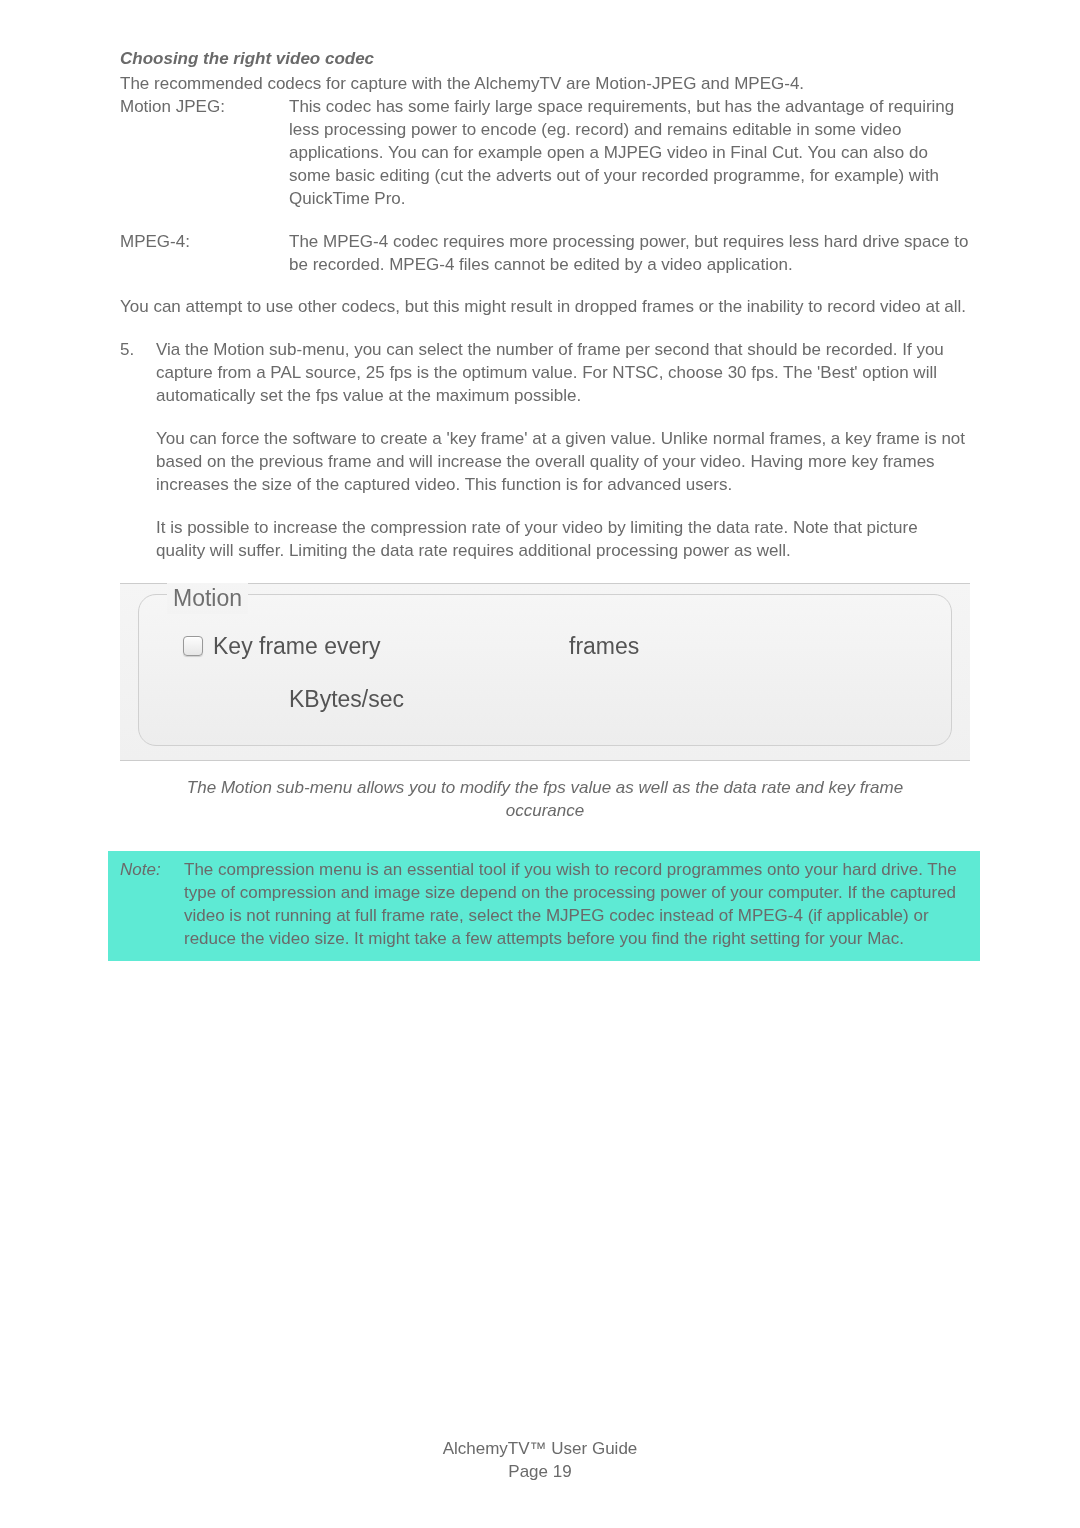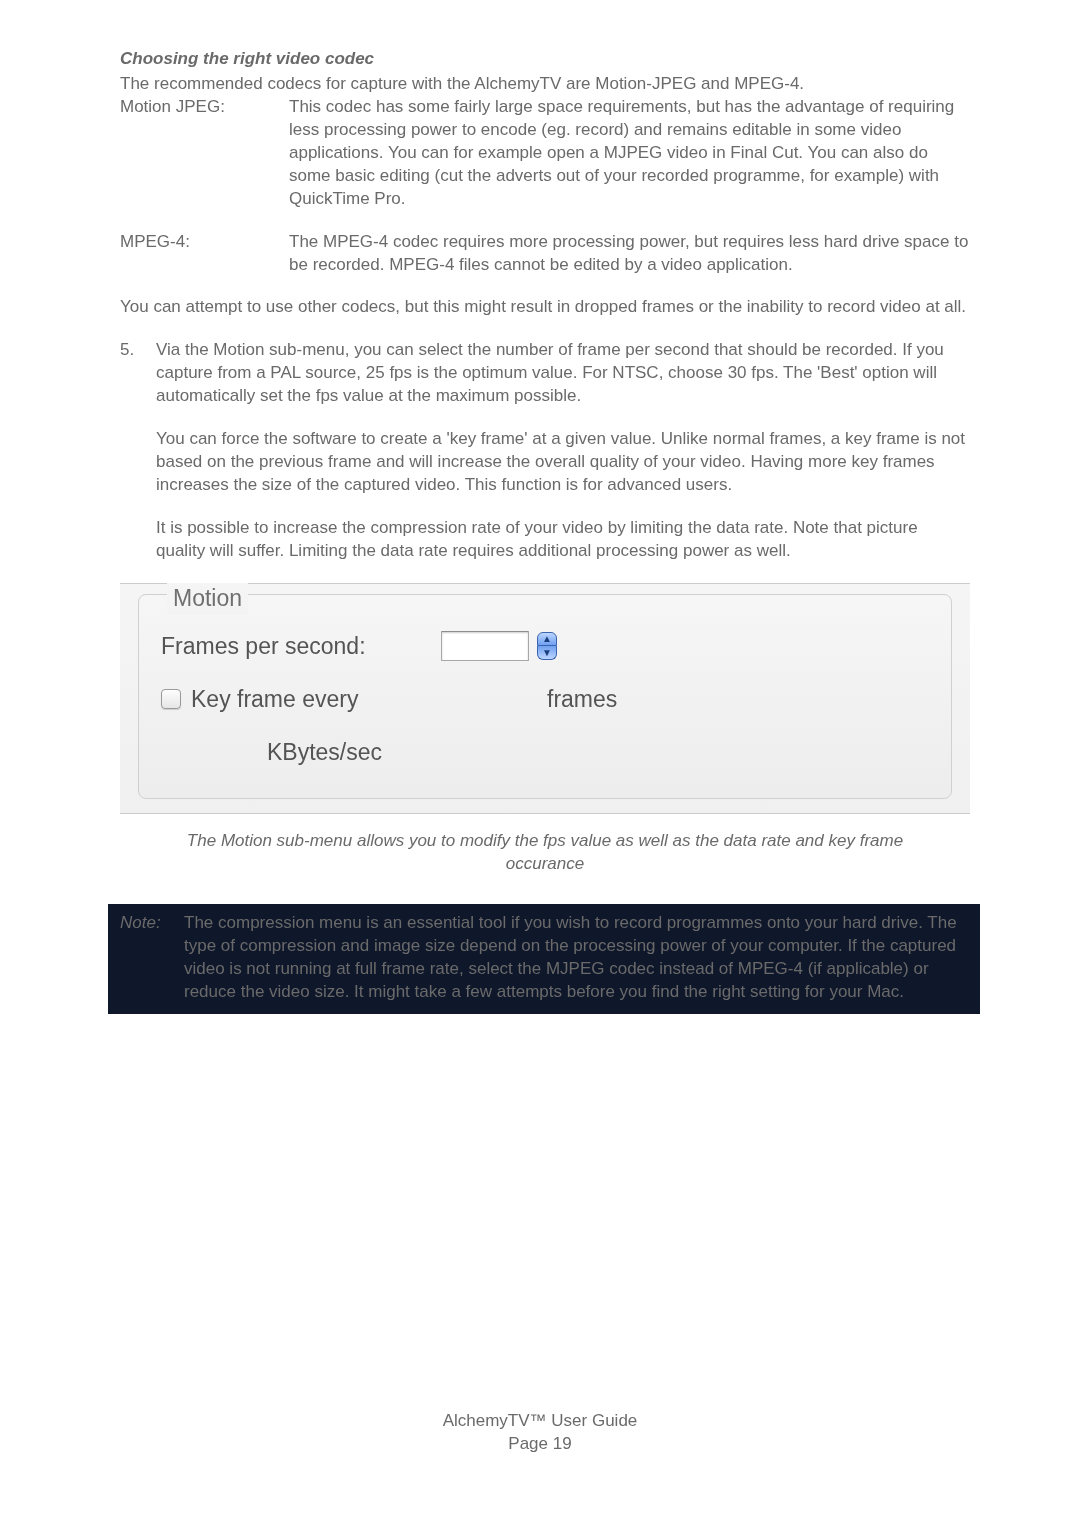--- a/index.html
+++ b/index.html
@@ -28,22 +28,22 @@
   .motion-wrap {
     margin: 8px 0 16px 0;
     background: linear-gradient(#f5f5f5, #f0f0f0);
     border-top: 1px solid #ccc;
     border-bottom: 1px solid #ccc;
     padding: 10px 18px 14px 18px;
   }
   .motion-inner {
     background: linear-gradient(#f6f6f6, #ededed);
     border: 1px solid #d0d0d0;
-    border-radius: 8px;
-    padding: 24px 28px 26px 18px;
+    border-radius: 18px;
+    padding: 24px 28px 26px 40px;
     position: relative;
   }
   .motion-title {
     position: absolute;
     top: -12px;
     left: 28px;
     padding: 0 6px;
     font-family: "Lucida Grande", Helvetica, Arial, sans-serif;
     font-size: 23px;
     color: #6f6f6f;
@@ -103,32 +103,32 @@
     box-shadow: inset 0 1px 0 #fff, 0 1px 1px rgba(0,0,0,0.15);
     flex: 0 0 20px;
   }
   .unit-label { margin-left: 18px; }
   .caption {
     font-style: italic;
     text-align: center;
     margin: 4px 50px 28px 50px;
   }
   .note-box {
-    background: #0f172a;
+    background: #5eead4;
     padding: 8px 12px 10px 12px;
     display: flex;
     margin-left: -12px;
     margin-right: -10px;
   }
   .note-label { font-style: italic; flex: 0 0 64px; }
   .note-body { flex: 1; }
   .footer {
     position: absolute;
     left: 0; right: 0;
-    bottom: 72px;
+    bottom: 44px;
     text-align: center;
     font-size: 17px;
     color: #6a6a6a;
   }
 </style>
 </head>
 <body>
 
 <div class="subheading italic">Choosing the right video codec</div>
 <div class="intro">The recommended codecs for capture with the AlchemyTV are Motion-JPEG and MPEG-4.</div>
@@ -150,30 +150,20 @@
   <div class="list-body">Via the Motion sub-menu, you can select the number of frame per second that should be recorded. If you capture from a PAL source, 25 fps is the optimum value. For NTSC, choose 30 fps. The 'Best' option will automatically set the fps value at the maximum possible.</div>
 </div>
 <div style="height:20px"></div>
 <div class="indent-block">You can force the software to create a 'key frame' at a given value. Unlike normal frames, a key frame is not based on the previous frame and will increase the overall quality of your video. Having more key frames increases the size of the captured video. This function is for advanced users.</div>
 <div class="indent-block">It is possible to increase the compression rate of your video by limiting the data rate. Note that picture quality will suffer. Limiting the data  rate requires additional processing power as well.</div>
 
 <div class="motion-wrap">
   <div class="motion-inner">
     <div class="motion-title">Motion</div>
 
-    <div class="field-row">
-      <div class="field-label">
-        <span>Frames per second:</span>
-      </div>
-      <div class="field-input"></div>
-      <div class="stepper">
-        <div class="stepper-btn stepper-up">▲</div>
-        <div class="stepper-btn stepper-down">▼</div>
-      </div>
-    </div>
 
     <div class="field-row">
       <div class="field-label">
         <span class="checkbox"></span>
         <span>Key frame every</span>
       </div>
       <div style="width:88px"></div>
       <span class="unit-label">frames</span>
     </div>
 

